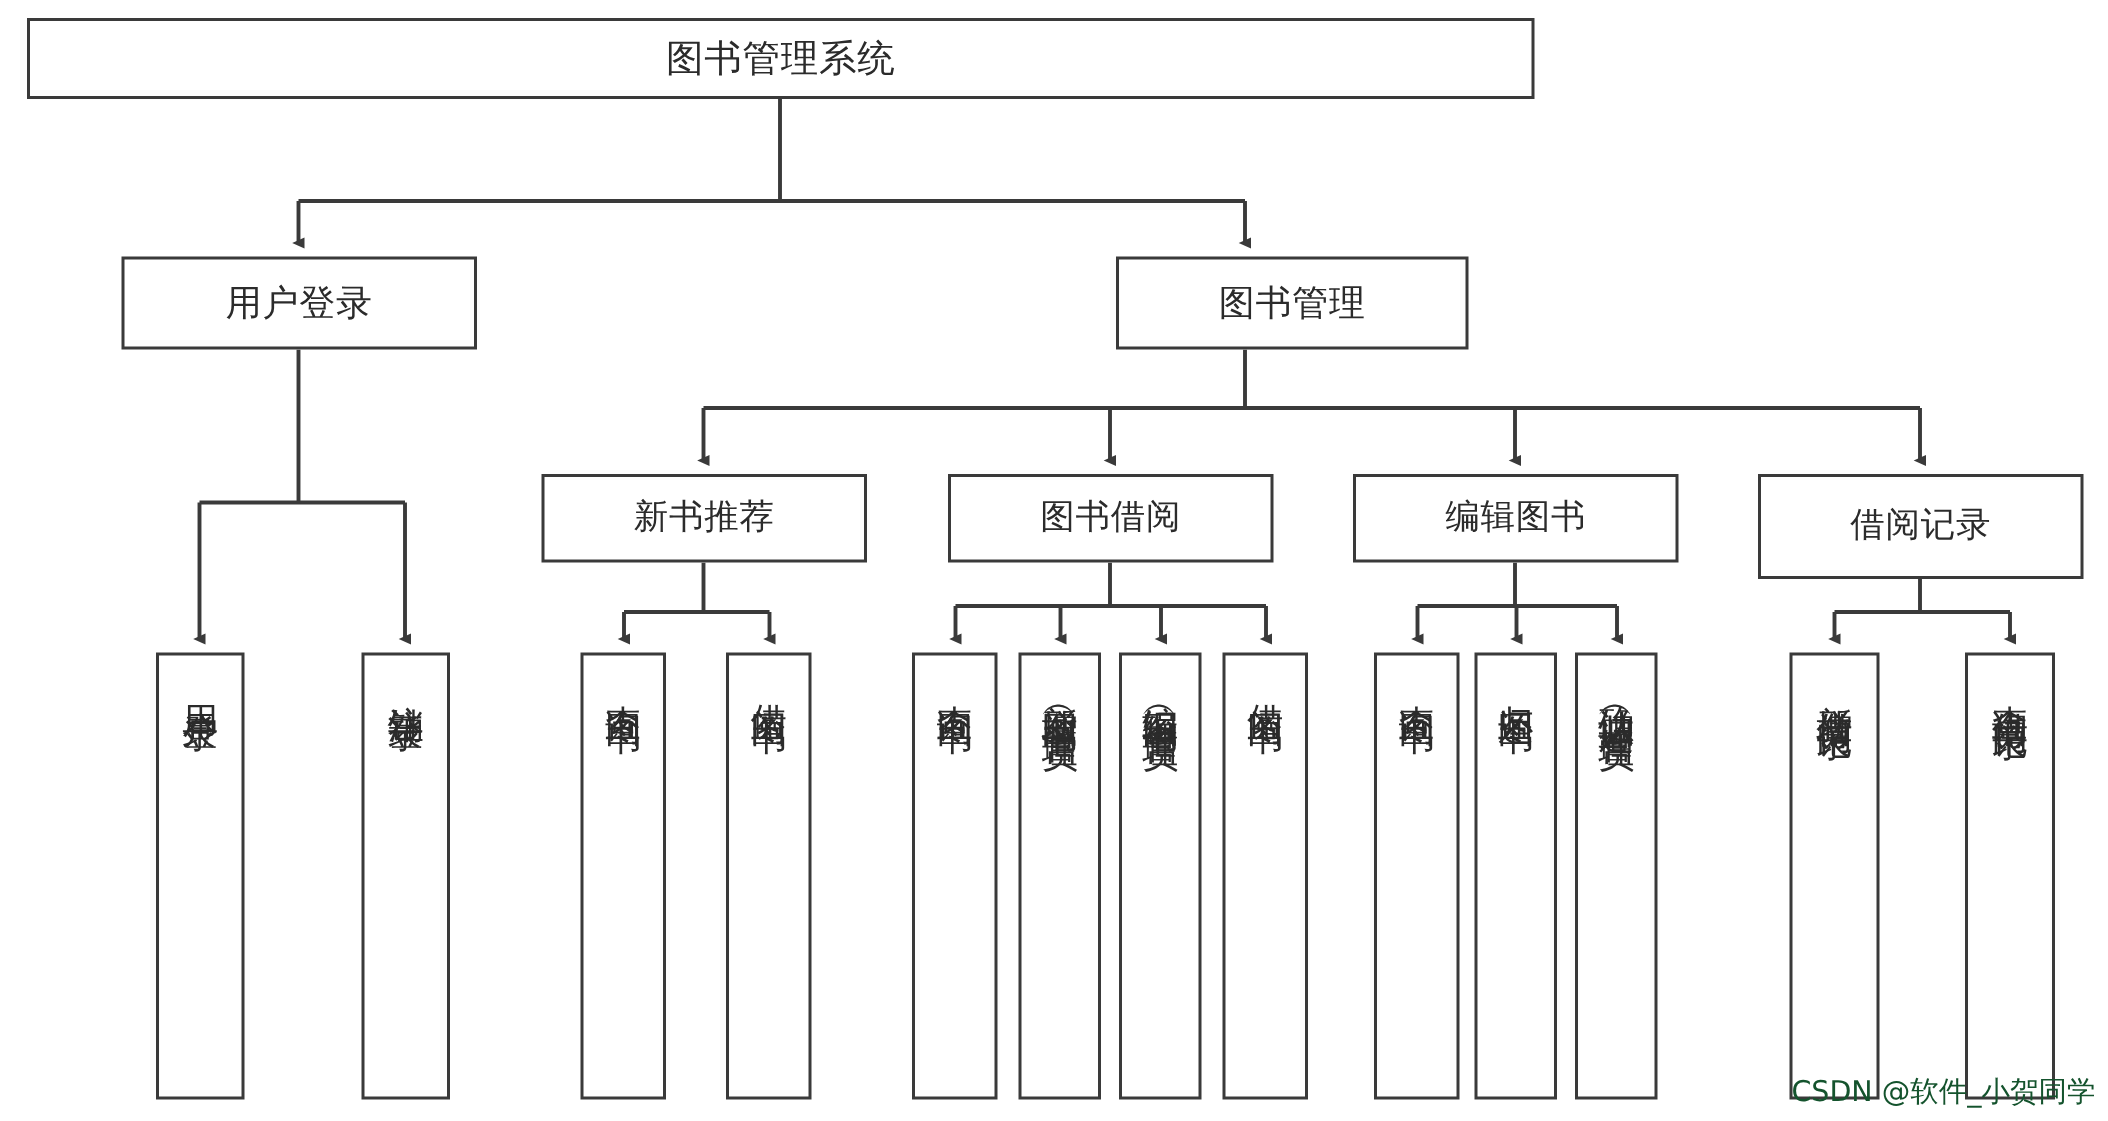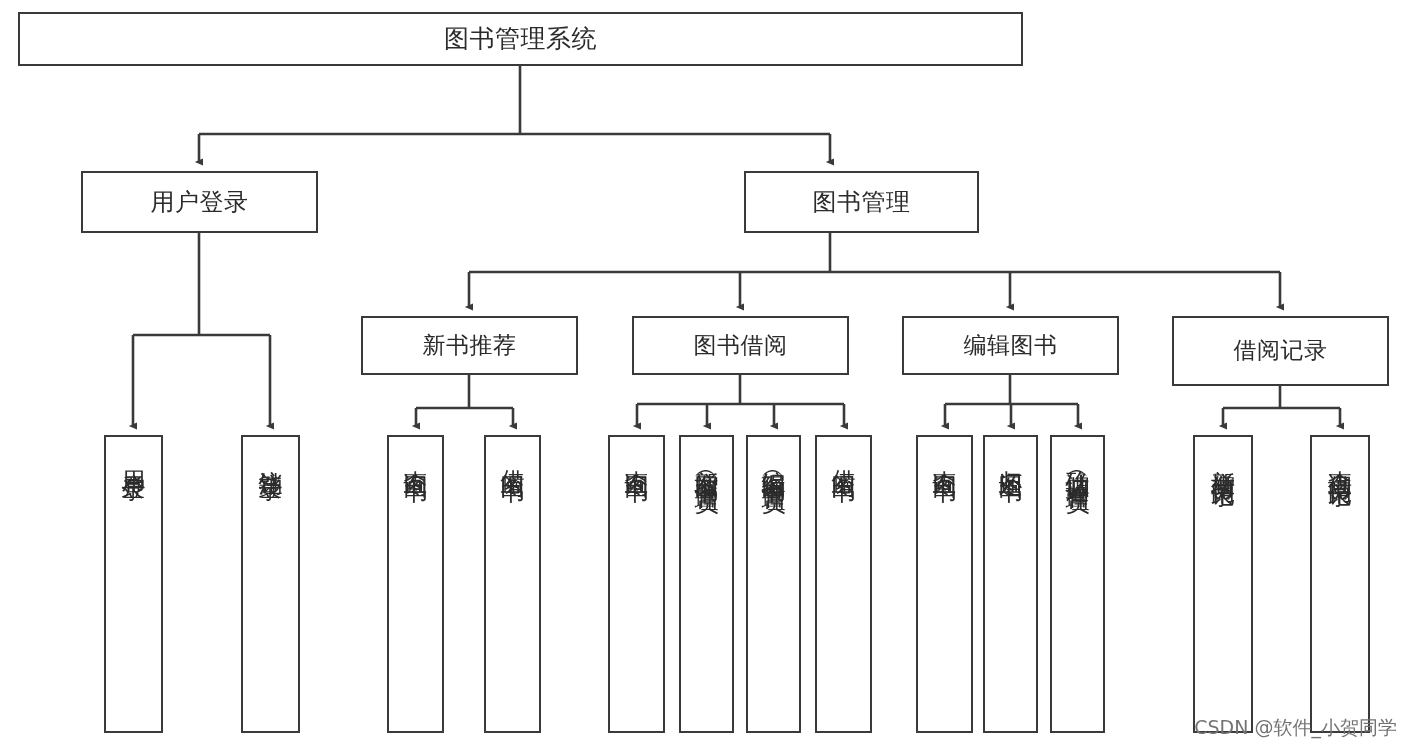--- a/index.html
+++ b/index.html
@@ -71,21 +71,21 @@
     white-space: nowrap;
   }
   .node.leaf.tall .node-label {
     max-height: 278px;
   }
   #watermark {
     position: absolute;
     right: 8px;
     bottom: 6px;
     font-size: 19px;
-    color: #737373;
+    color: #14532d;
     font-family: "DejaVu Sans", "Liberation Sans", sans-serif;
     white-space: nowrap;
     user-select: none;
   }
 </style>
 </head>
 <body>
 
 <div id="diagram-root">
 

